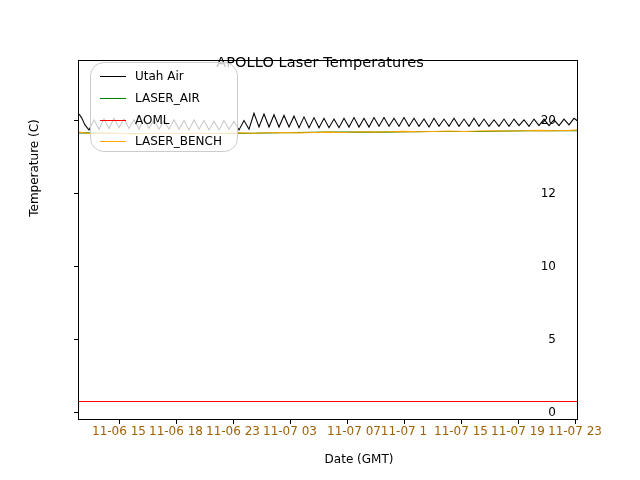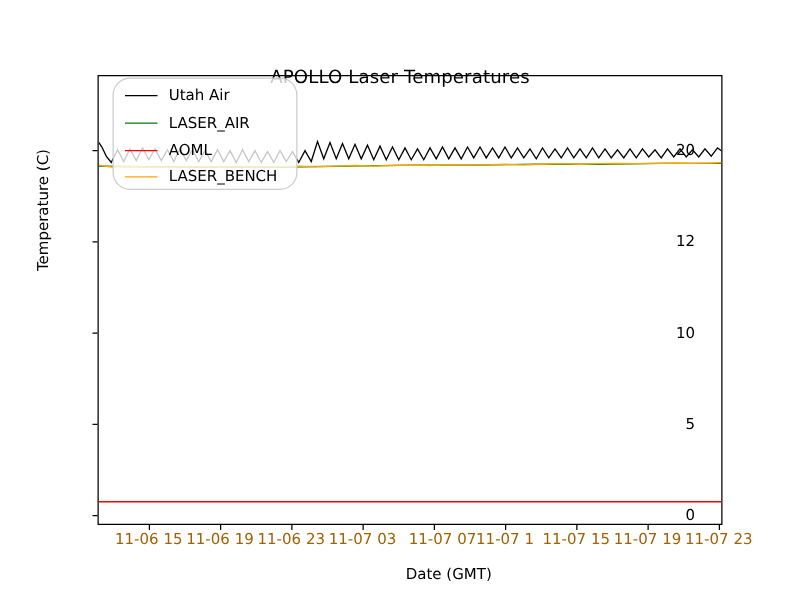--- a/index.html
+++ b/index.html
@@ -71,21 +71,21 @@
   <div id="ytick-marks">
     <div class="ytick-mark" style="top:412px"></div>
     <div class="ytick-mark" style="top:339px"></div>
     <div class="ytick-mark" style="top:266px"></div>
     <div class="ytick-mark" style="top:193px"></div>
     <div class="ytick-mark" style="top:120px"></div>
   </div>
 
   <div id="xtick-labels">
     <div class="xtick-label" style="left:119px">11-06 15</div>
-    <div class="xtick-label" style="left:176px">11-06 19</div>
+    <div class="xtick-label" style="left:176px">11-06 18</div>
     <div class="xtick-label" style="left:233px">11-06 23</div>
     <div class="xtick-label" style="left:290px">11-07 03</div>
     <div class="xtick-label" style="left:354px">11-07 07</div>
     <div class="xtick-label" style="left:404px">11-07 1</div>
     <div class="xtick-label" style="left:461px">11-07 15</div>
     <div class="xtick-label" style="left:518px">11-07 19</div>
     <div class="xtick-label" style="left:575px">11-07 23</div>
   </div>
   <div id="xtick-marks">
     <div class="xtick-mark" style="left:119px"></div>

